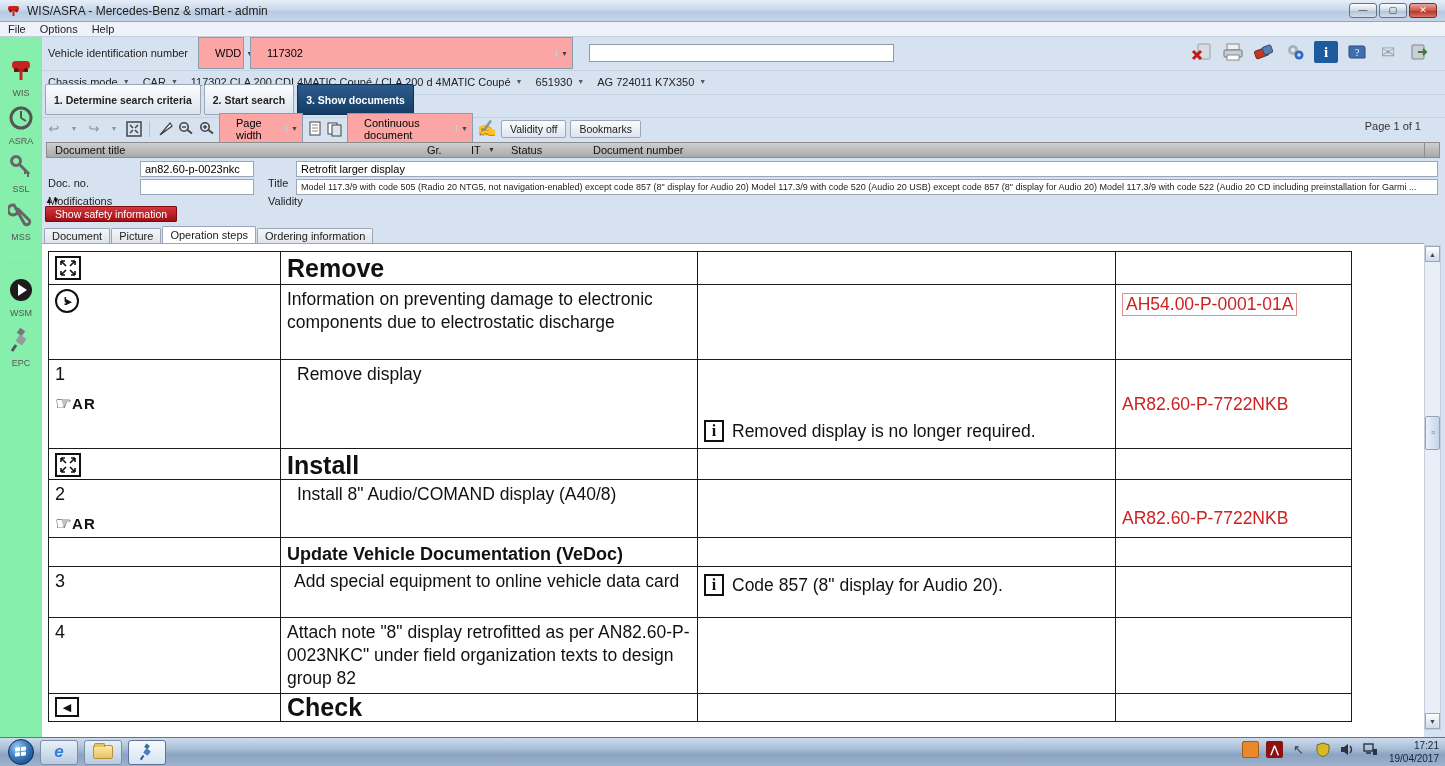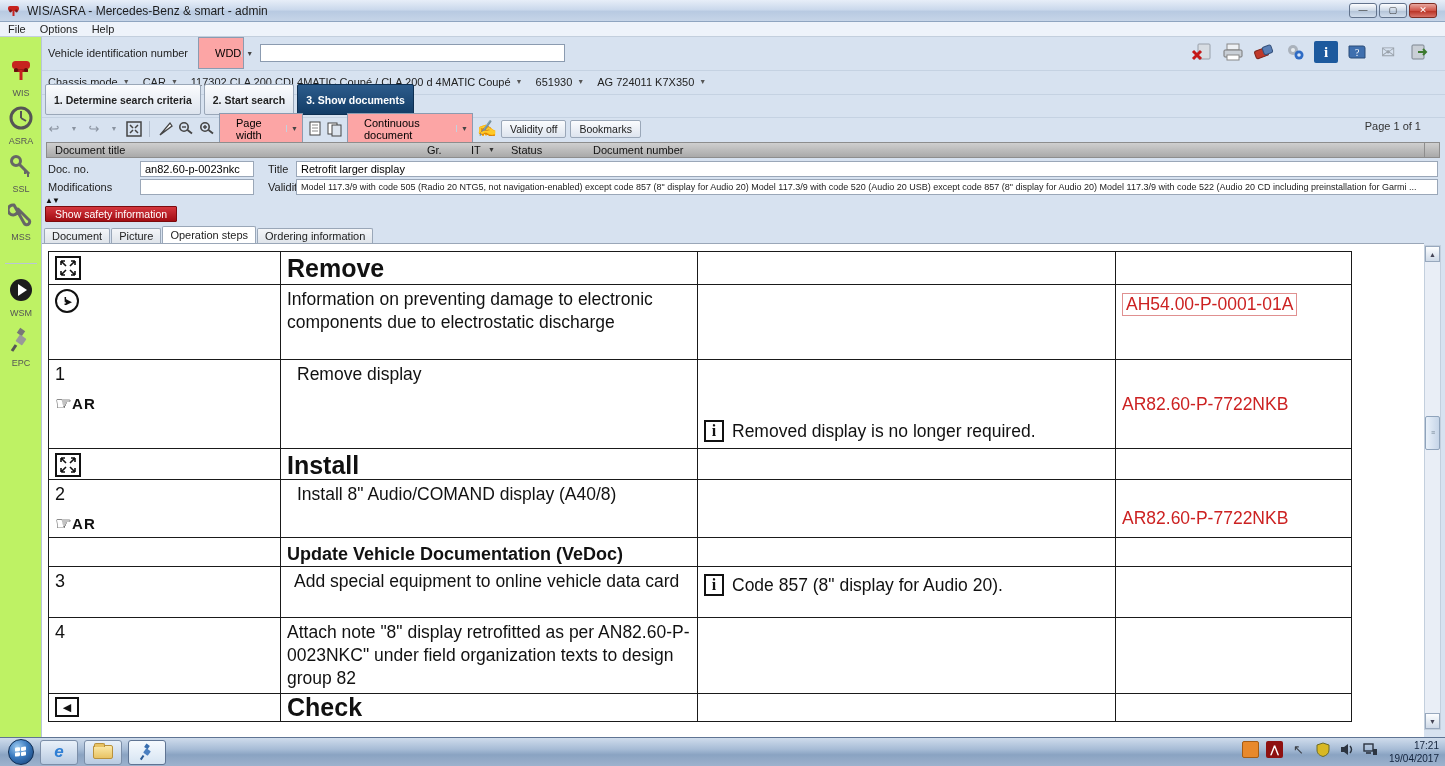--- a/index.html
+++ b/index.html
@@ -15,21 +15,21 @@
   .winbtns { position:absolute; right:8px; top:3px; display:flex; gap:2px; }
   .winbtn { width:28px; height:15px; border:1px solid #62738c; border-radius:3px;
     background:linear-gradient(#fdfeff,#ccd8e6 50%,#b4c4d8 55%,#d2deec);
     font-size:9px; line-height:12px; text-align:center; color:#333; }
   .winbtn.close { background:linear-gradient(#e8a8a0,#cf5448 50%,#b93325 55%,#d8736a); color:#fff; border-color:#7e2c22; }
   #menubar { position:absolute; left:0; top:22px; width:1445px; height:15px; background:#eef3fa;
     border-bottom:1px solid #c3cfdd; display:flex; align-items:center; gap:14px; padding-left:8px; }
   #menubar span { font-size:11px; color:#222; }
 
   
-  #sidebar { position:absolute; left:0; top:37px; width:42px; height:700px; background:#bef264;
+  #sidebar { position:absolute; left:0; top:37px; width:42px; height:700px; background:#86efac;
     border-right:1px solid #b7c6d9; }
   .side-item { width:42px; text-align:center; position:absolute; cursor:pointer; }
   .side-item .lbl { font-size:9px; color:#555; display:block; margin-top:1px; }
   .side-sep { position:absolute; left:5px; width:32px; border-top:1px solid #b9c6d6; }
 
   
   .panelrow { position:absolute; left:42px; width:1403px; }
   #vinrow { top:40px; height:26px; display:flex; align-items:center; }
   #vinrow .lbl { font-size:11px; color:#222; margin-left:6px; }
   .combo { background:#fca5a5; border:1px solid #8b9bb0; height:32px; display:flex; align-items:center;
@@ -61,21 +61,21 @@
   #pageinfo { position:absolute; right:24px; top:120px; font-size:11px; color:#333; }
 
   
   #dlheader { top:142px; height:16px; background:linear-gradient(#cfcfcf,#a9a9a9); border:1px solid #8d8d8d;
     width:1379px; margin-left:2px; position:absolute; }
   #dlheader span { position:absolute; top:1px; font-size:11px; font-weight:normal; color:#111; }
   #dlendcap { position:absolute; left:1424px; top:142px; width:16px; height:16px;
     background:linear-gradient(#cfcfcf,#a9a9a9); border:1px solid #8d8d8d; }
 
   
-  .metalbl { position:absolute; font-size:11px; color:#222; }
+  .metalbl { position:absolute; font-size:11px; color:#222;margin-top:14px; }
   .metafield { position:absolute; background:#fff; border:1px solid #9aa7b8; height:16px;
     font-size:11px; display:flex; align-items:center; padding:0 4px; overflow:hidden; white-space:nowrap; }
   #validityfield { font-size:9px; color:#222; }
 
   #sortarrows { position:absolute; left:45px; top:196px; font-size:8px; letter-spacing:-1px; color:#111; }
   #safetybtn { position:absolute; left:45px; top:206px; height:16px; padding:0 9px; font-size:10.5px;
     color:#fff; background:linear-gradient(#d4363d,#a20d13); border:1px solid #7c0a0e; border-radius:1px;
     display:flex; align-items:center; }
 
   
@@ -223,20 +223,24 @@
       <span class="lbl">EPC</span>
     </div>
   </div>
 
   <div class="panelrow" id="vinrow">
     <span class="lbl">Vehicle identification number</span>
     <div class="combo" style="width:46px; margin-left:10px">
       <span>WDD</span>
       <span class="caret">▼</span>
     </div>
+    <div class="combo" style="width:323px; margin-left:6px">
+      <span>117302</span>
+      <span class="caret">▼</span>
+    </div>
     <input class="field" style="width: 305px; margin-left: 16px;" value="">
   </div>
 
   <div id="topicons">
     <div class="tico">
       <svg width="22" height="20" viewBox="0 0 22 20">
           <rect x="7" y="2" width="12" height="15" rx="1" fill="#d8dde3" stroke="#98a0aa"></rect>
           <path d="M2 9 L10 17 M10 9 L2 17" stroke="#c41818" stroke-width="3"></path>
         </svg>
     </div>

